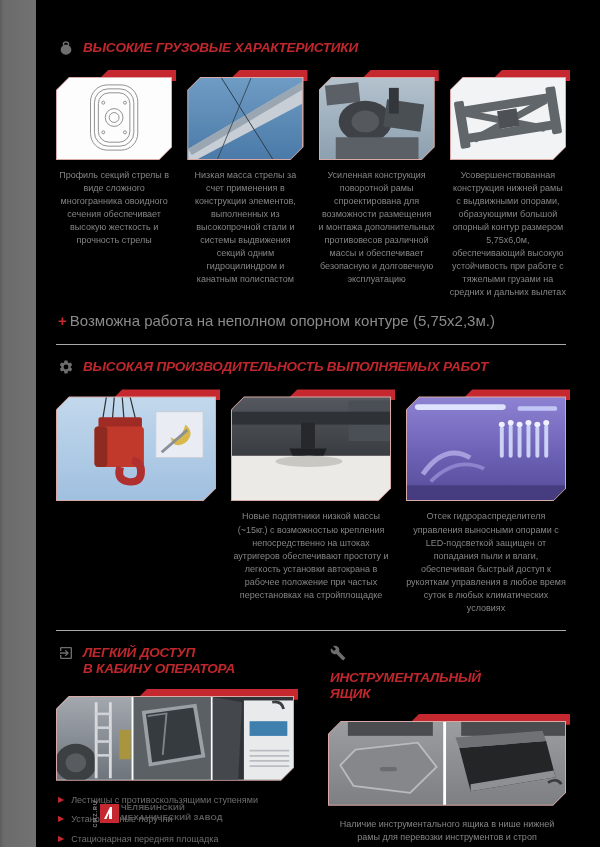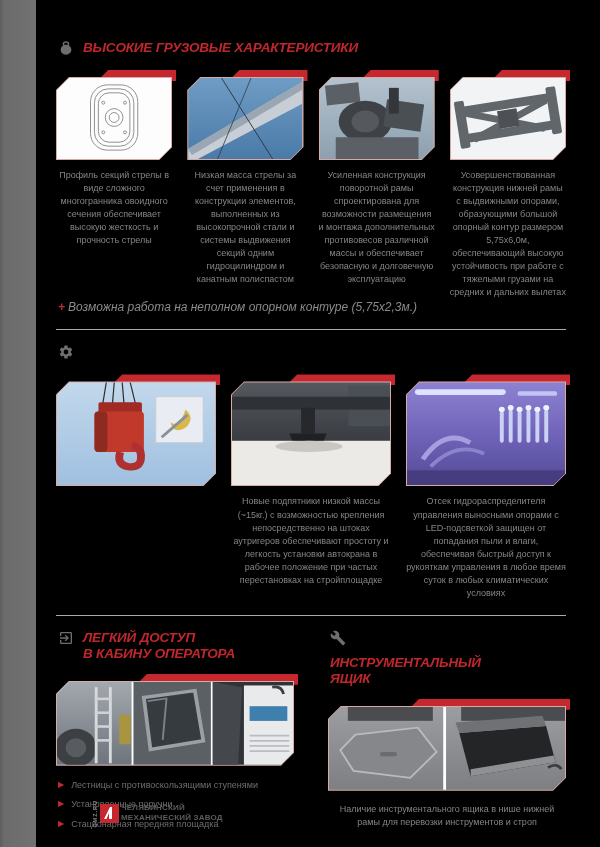--- a/index.html
+++ b/index.html
@@ -23,21 +23,21 @@
   .card.mid{height:92px;margin-top:12px;margin-bottom:10px;}
   .card .bar{position:absolute;top:0;right:-4px;width:68%;height:11px;background:#c5282f;
              clip-path:polygon(11px 0,100% 0,100% 100%,0 100%);}
   .frame{position:absolute;left:0;right:0;top:7px;bottom:0;background:#d9a9a5;
          clip-path:polygon(13px 0,100% 0,100% calc(100% - 13px),calc(100% - 13px) 100%,0 100%,0 13px);}
   .img{position:absolute;inset:1px;overflow:hidden;
        clip-path:polygon(12px 0,100% 0,100% calc(100% - 12px),calc(100% - 12px) 100%,0 100%,0 12px);}
   .img svg{width:100%;height:100%;display:block;}
 
   .caption{margin:0;font-size:9px;line-height:1.45;color:#858585;text-align:center;}
-  .note{margin:1px 0 0 2px;font-size:12px;color:#8a8a8a;font-style:italic;}
+  .note{margin:13px 0 0 2px;font-size:15px;color:#8a8a8a;}
   .note .plus{color:#c5282f;font-weight:bold;margin-right:3px;}
 
   .divider{border:none;border-top:1px solid #a9a9a9;margin:15px 0 14px 0;}
 
   
   .two-col{display:flex;gap:34px;}
   .half{flex:1;min-width:0;}
   .bullets{list-style:none;margin:14px 0 0 2px;padding:0;}
   .bullets li{display:flex;gap:7px;font-size:9px;color:#6f6f6f;margin-bottom:8px;line-height:1.3;}
   .bullets .tri{color:#c5282f;font-size:8px;line-height:1.35;}
@@ -171,20 +171,21 @@
     </p>
 
     <hr class="divider">
 
     <div class="sec-head">
       <span class="ico">
         <svg viewBox="0 0 24 24">
             <path d="M19.14 12.94c.04-.3.06-.61.06-.94 0-.32-.02-.64-.07-.94l2.03-1.58a.49.49 0 0 0 .12-.61l-1.92-3.32a.49.49 0 0 0-.59-.22l-2.39.96c-.5-.38-1.03-.7-1.62-.94l-.36-2.54a.484.484 0 0 0-.48-.41h-3.84c-.24 0-.43.17-.47.41l-.36 2.54c-.59.24-1.13.57-1.62.94l-2.39-.96a.49.49 0 0 0-.59.22L2.74 8.87c-.12.21-.08.47.12.61l2.03 1.58c-.05.3-.09.63-.09.94s.02.64.07.94l-2.03 1.58a.49.49 0 0 0-.12.61l1.92 3.32c.12.22.37.29.59.22l2.39-.96c.5.38 1.03.7 1.62.94l.36 2.54c.05.24.24.41.48.41h3.84c.24 0 .44-.17.47-.41l.36-2.54c.59-.24 1.13-.56 1.62-.94l2.39.96c.22.08.47 0 .59-.22l1.92-3.32a.49.49 0 0 0-.12-.61l-2.01-1.58zM12 15.6A3.61 3.61 0 0 1 8.4 12 3.61 3.61 0 0 1 12 8.4a3.61 3.61 0 0 1 3.6 3.6 3.61 3.61 0 0 1-3.6 3.6z"></path>
           </svg>
       </span>
+      <h2 class="sec-title">ВЫСОКАЯ ПРОИЗВОДИТЕЛЬНОСТЬ ВЫПОЛНЯЕМЫХ РАБОТ</h2>
     </div>
 
     <div class="cols">
       <div class="col">
         <div class="card tall">
           <div class="bar"></div>
           <div class="frame">
             <div class="img">
               <svg viewBox="0 0 160 112" preserveAspectRatio="none">
                 <defs>

